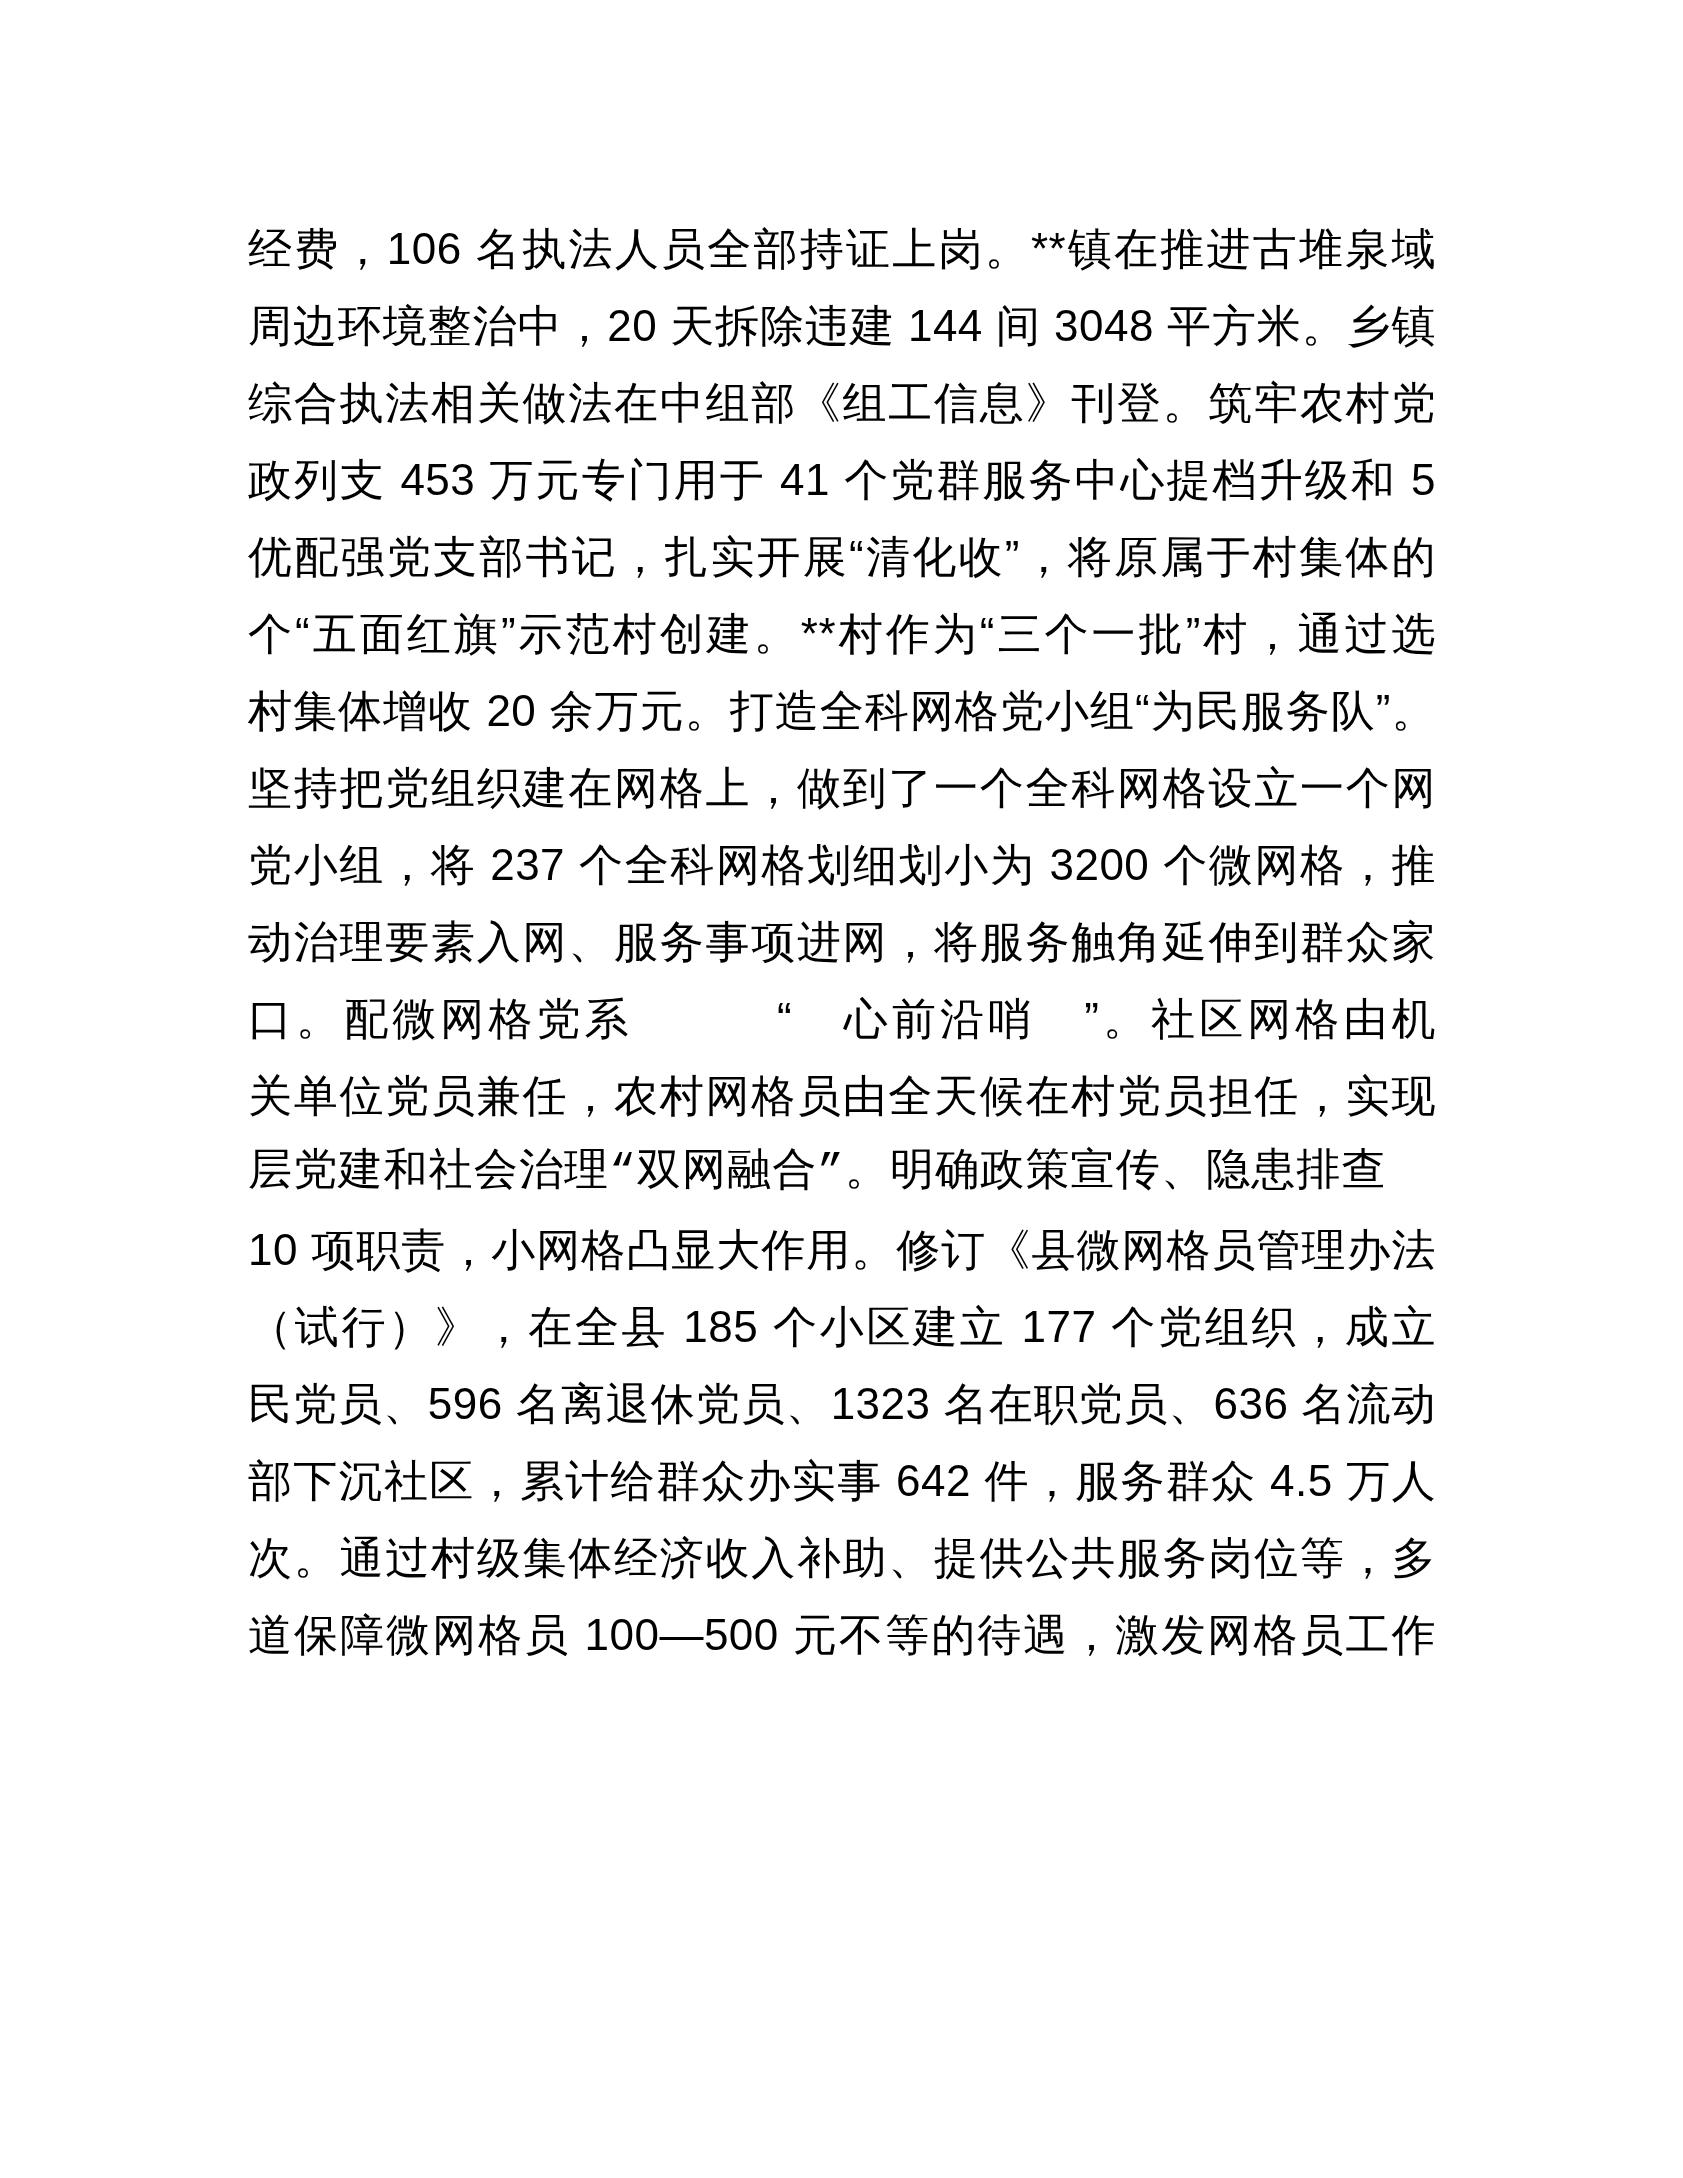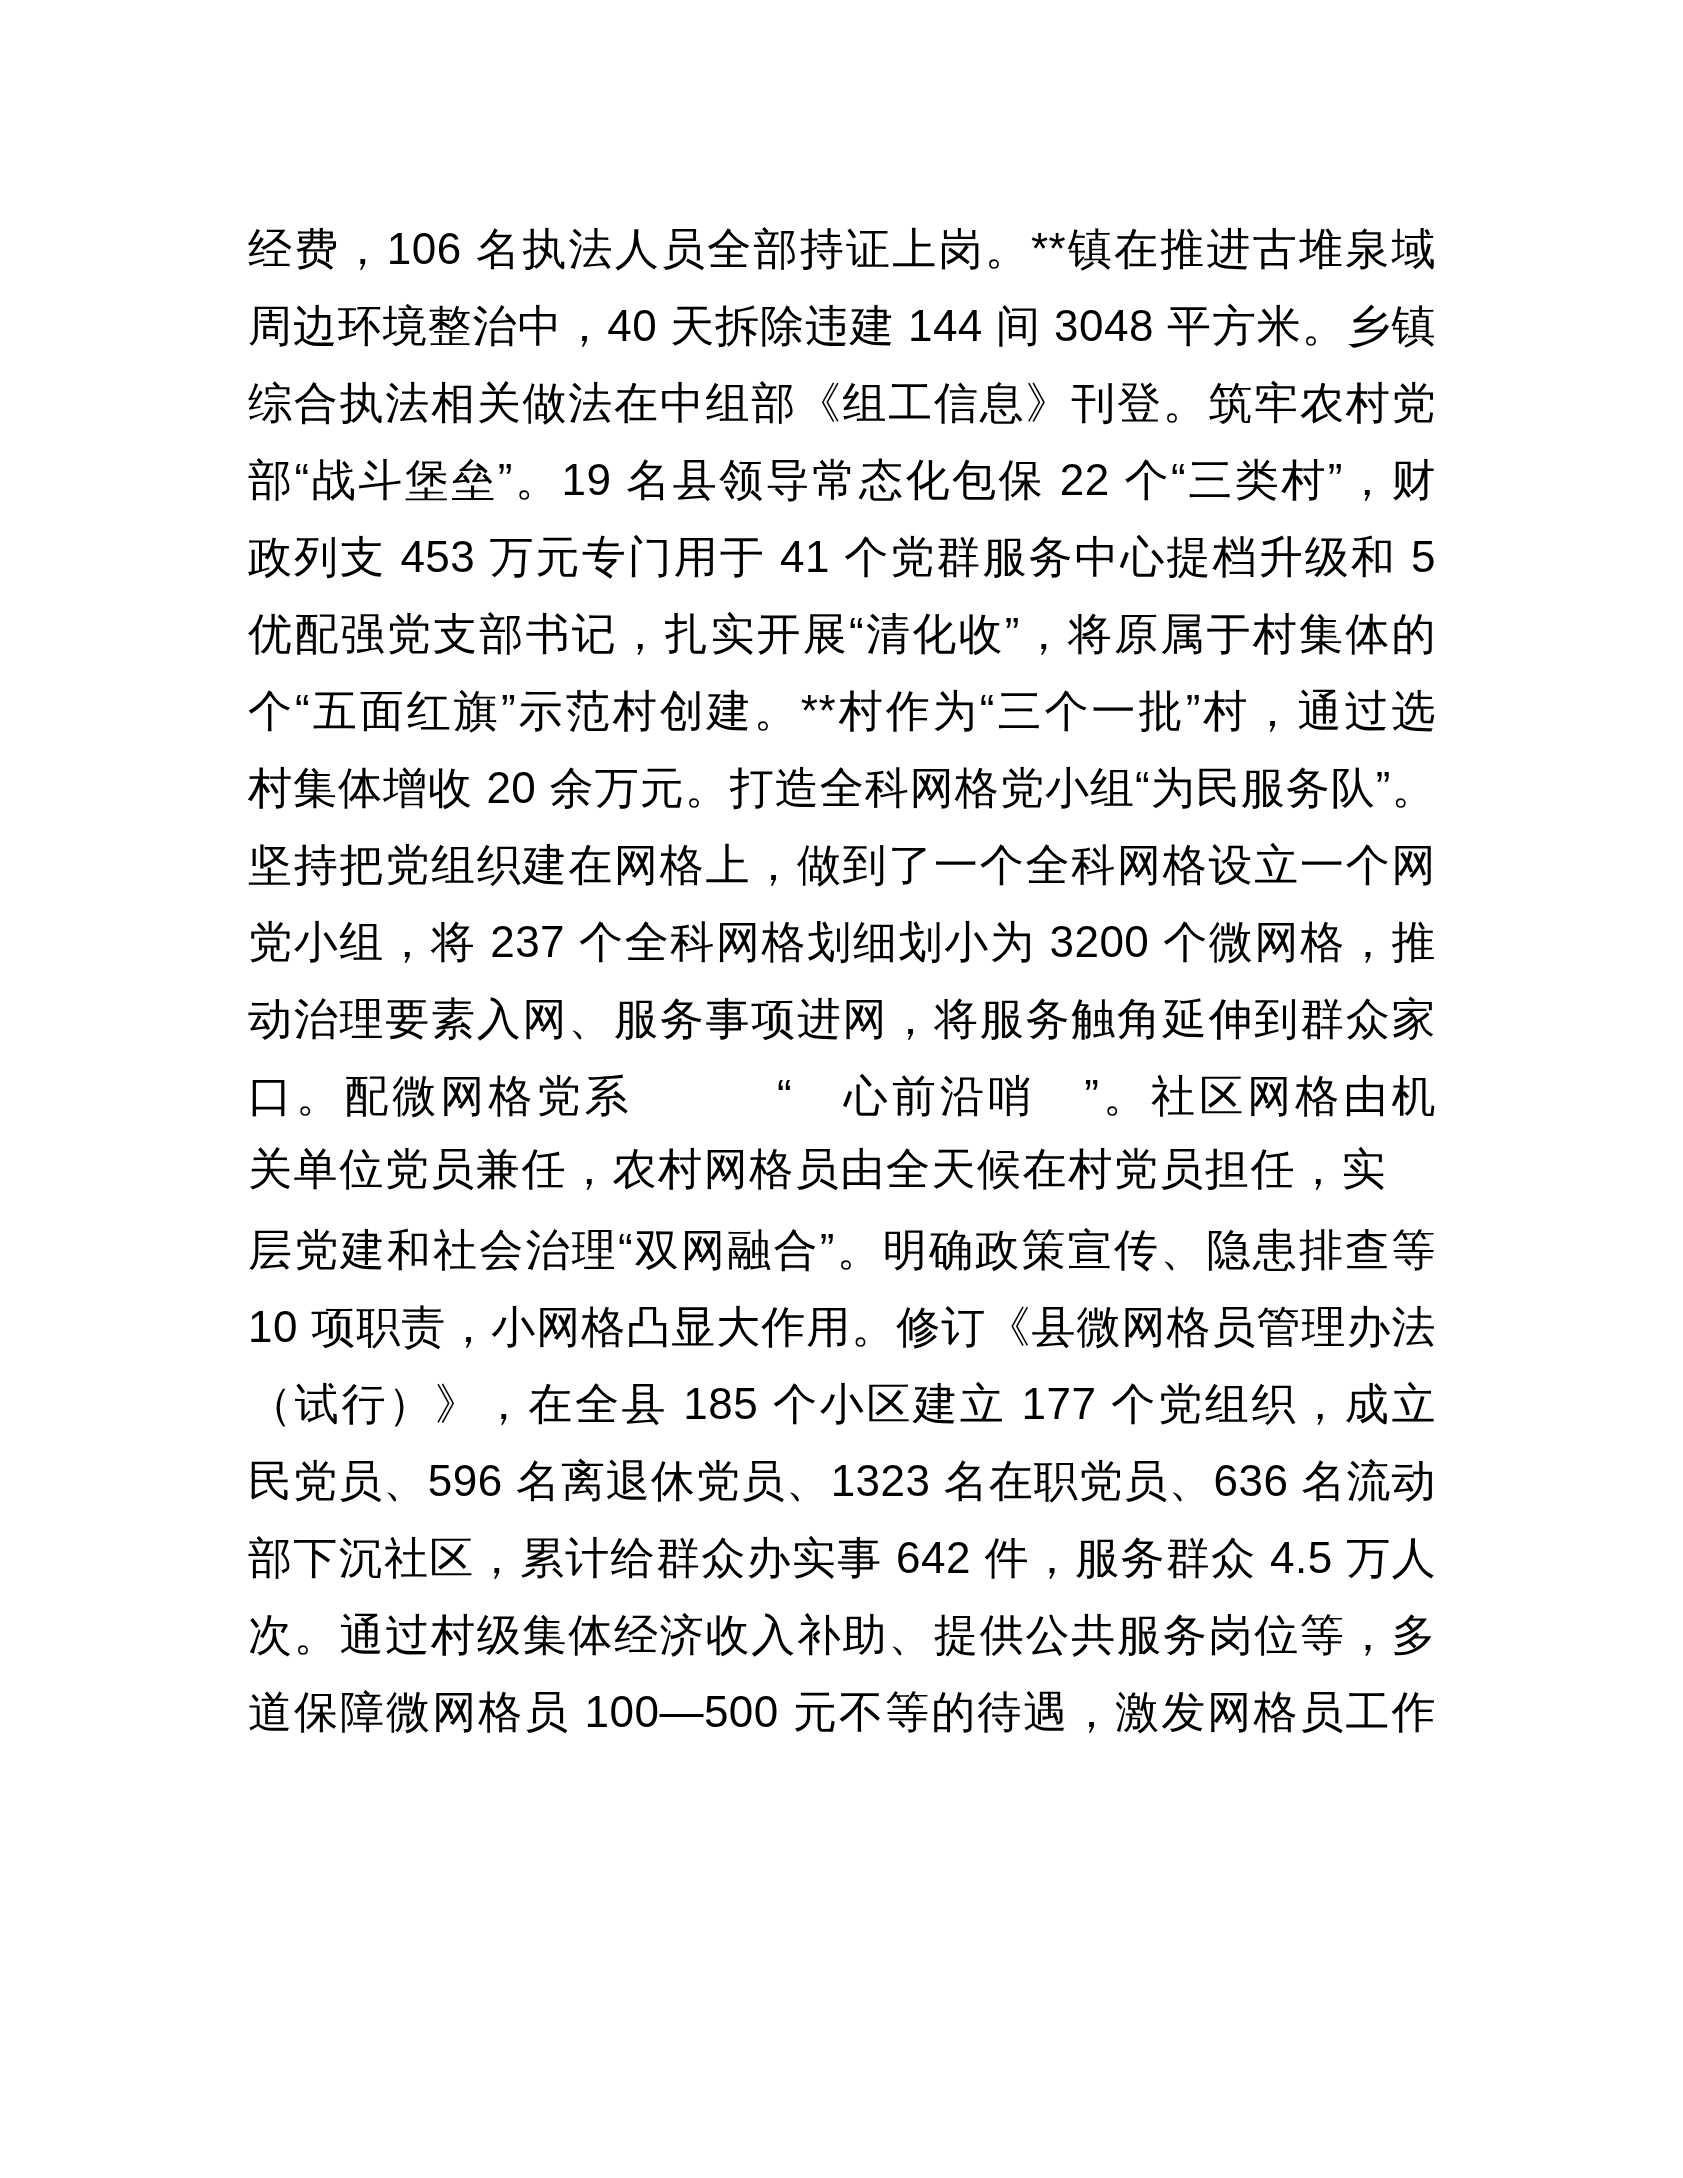--- a/index.html
+++ b/index.html
@@ -38,23 +38,22 @@
     text-align-last: left;
     font-family: Liberation Mono, monospace;
   }
 </style>
 </head>
 <body>
 
 <div class="page">
   <div class="textblock">
     <div class="line">经费，106 名执法人员全部持证上岗。**镇在推进古堆泉域</div>
-    <div class="line">周边环境整治中，40 天拆除违建 144 间 3048 平方米。乡镇</div>
+    <div class="line">周边环境整治中，20 天拆除违建 144 间 3048 平方米。乡镇</div>
     <div class="line">综合执法相关做法在中组部《组工信息》刊登。筑牢农村党支</div>
-    <div class="line">部“战斗堡垒”。19 名县领导常态化包保 22 个“三类村”，财</div>
     <div class="line">政列支 453 万元专门用于 41 个党群服务中心提档升级和 5</div>
     <div class="line">优配强党支部书记，扎实开展“清化收”，将原属于村集体的</div>
     <div class="line">个“五面红旗”示范村创建。**村作为“三个一批”村，通过选</div>
     <div class="line">村集体增收 20 余万元。打造全科网格党小组“为民服务队”。</div>
     <div class="line">坚持把党组织建在网格上，做到了一个全科网格设立一个网格</div>
     <div class="line">党小组，将 237 个全科网格划细划小为 3200 个微网格，推</div>
     <div class="line">动治理要素入网、服务事项进网，将服务触角延伸到群众家门</div>
     <div class="line">口。配微网格党系　　　“　心前沿哨　”。社区网格由机</div>
     <div class="line">关单位党员兼任，农村网格员由全天候在村党员担任，实现基</div>
     <div class="line">层党建和社会治理“双网融合”。明确政策宣传、隐患排查等</div>

